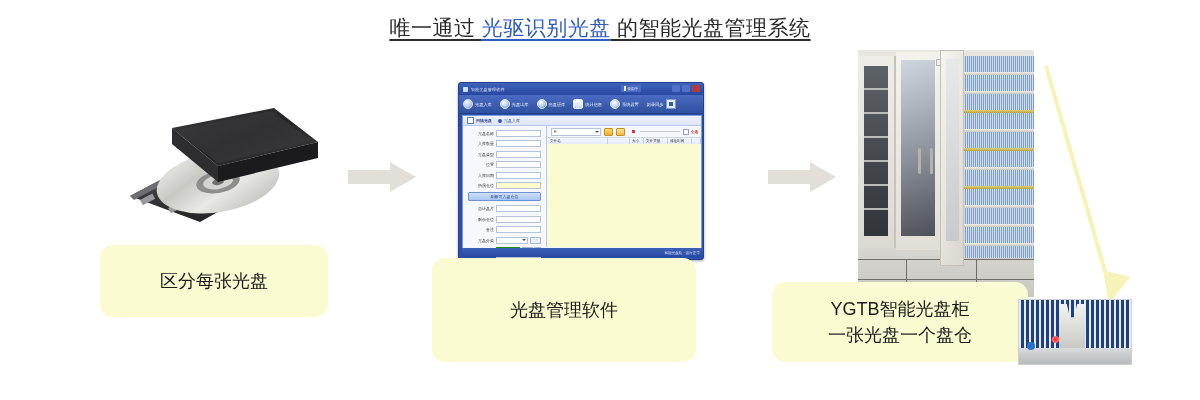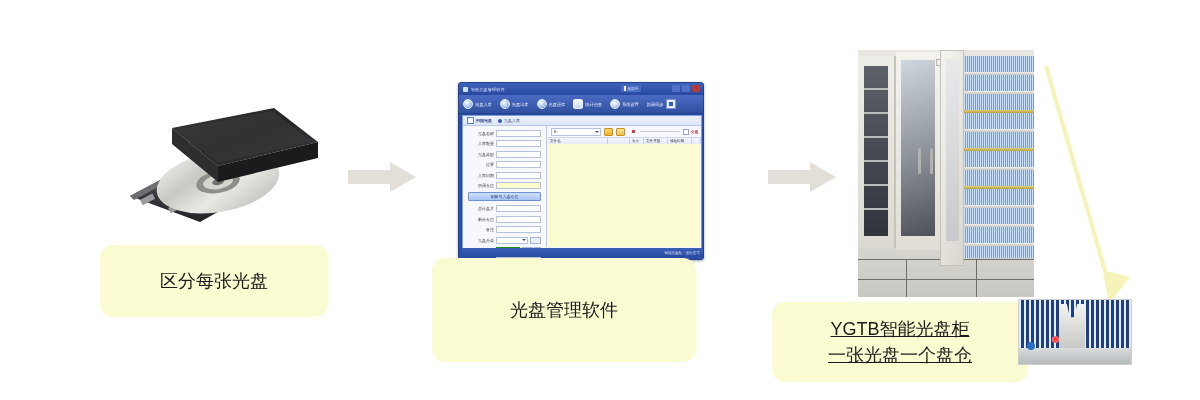--- a/index.html
+++ b/index.html
@@ -35,21 +35,21 @@
     font-size:18px;
     line-height:26px;
     display:flex;
     flex-direction:column;
     align-items:center;
     justify-content:center;
     white-space:nowrap;
   }
   #callout-left{ left:100px; top:245px; width:228px; height:72px; }
   #callout-mid{ left:432px; top:258px; width:264px; height:104px; }
-  #callout-right{ left:772px; top:302px; width:256px; height:80px;text-decoration:underline; }
+  #callout-right{ left:772px; top:282px; width:256px; height:80px; }
 
   
   .arrow{position:absolute;}
   #arrow-1{ left:348px; top:160px; }
   #arrow-2{ left:768px; top:160px; }
 
   
   #drive{ position:absolute; left:122px; top:104px; width:200px; height:122px; }
 
   
@@ -258,20 +258,23 @@
   #inset .bluedot{position:absolute;left:8px;top:42px;width:8px;height:8px;border-radius:50%;background:#2a6fc9;}
 
   
   #inset-arrow{position:absolute;left:1030px;top:60px;}
 </style>
 </head>
 <body>
 
 <div class="stage">
 
+  <div id="title">
+    <span>唯一通过 </span><span class="accent">光驱识别光盘</span><span> 的智能光盘管理系统</span>
+  </div>
 
   <div id="drive">
     <svg width="200" height="122" viewBox="0 0 200 122">
       <defs>
         <linearGradient id="gTop" x1="0" y1="0" x2="1" y2="1">
           <stop offset="0" stop-color="#3a3a3c"></stop>
             <stop offset="0.5" stop-color="#242426"></stop>
             <stop offset="1" stop-color="#3d3d40"></stop>
         </linearGradient>
         <linearGradient id="gDisc" x1="0" y1="0" x2="1" y2="1">

